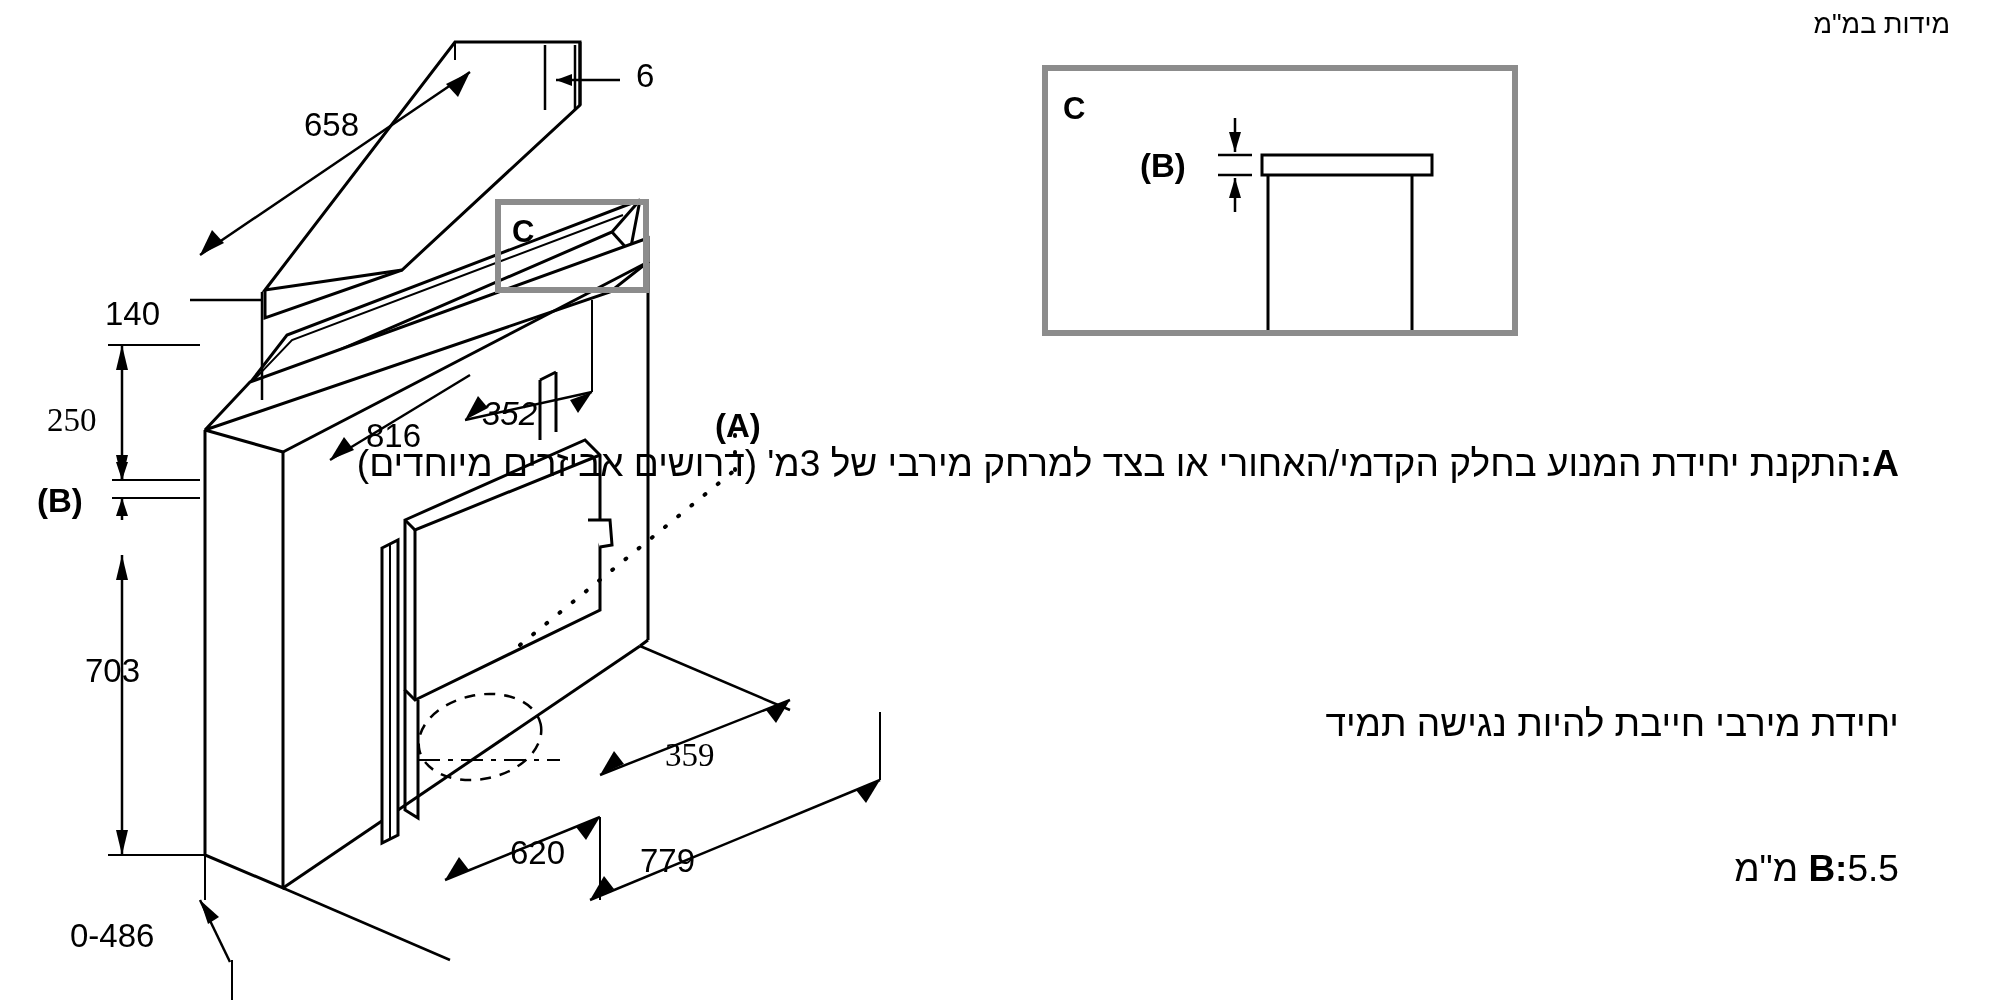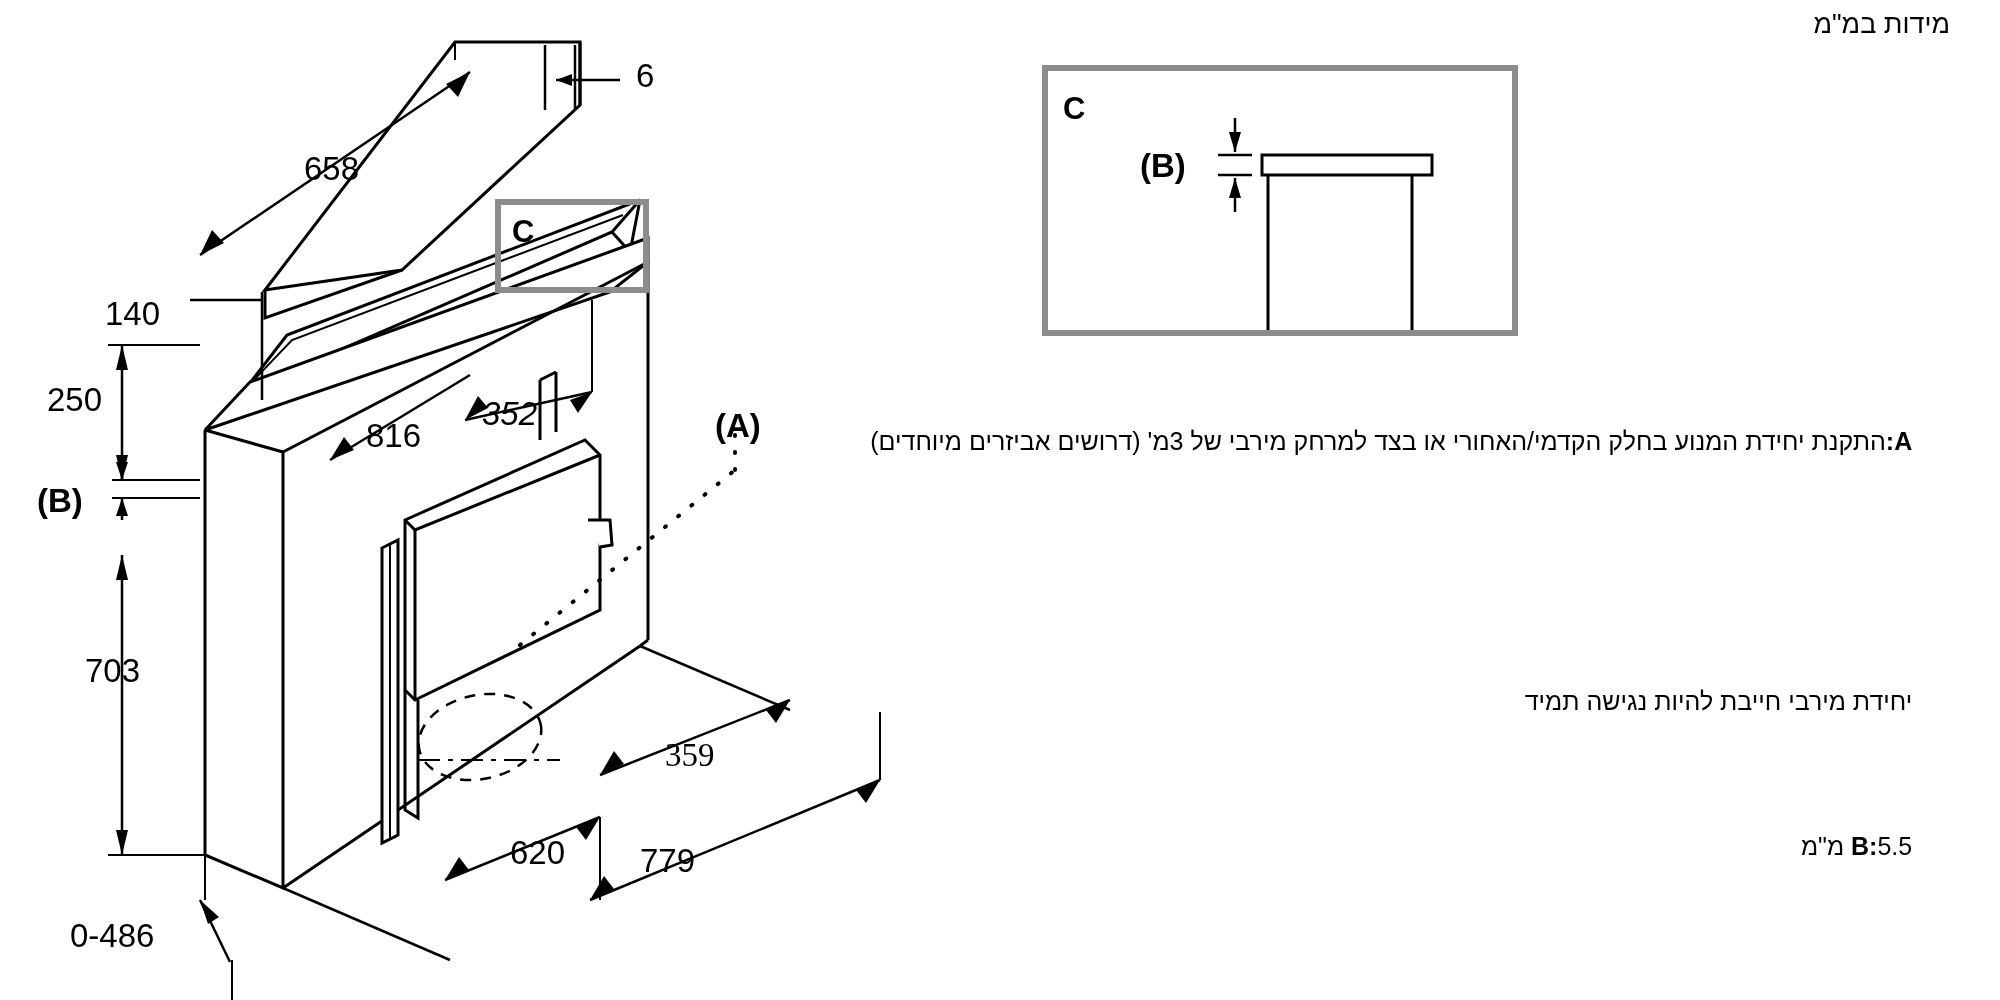--- a/index.html
+++ b/index.html
@@ -39,21 +39,21 @@
     font-size: 33px;
     font-weight: 400;
   }
   .dim-b {
     font-size: 33px;
     font-weight: bold;
   }
   .rtl {
     direction: rtl;
     text-align: right;
-    font-size: 25px;
+    font-size: 37px;
   }
   .rtl b { font-weight: bold; }
   .units {
     font-size: 27px;
     direction: rtl;
     text-align: right;
   }
   .detail-label {
     font-size: 31px;
     font-weight: bold;
@@ -198,23 +198,23 @@
         <path d="M1235,178 L1235,212" stroke="#000000" stroke-width="2.5"></path>
         <polygon points="1235,178 1229,198 1241,198" fill="#000000" stroke="none"></polygon>
         <path d="M1218,155 L1252,155" stroke="#000000" stroke-width="2.5"></path>
         <path d="M1218,175 L1252,175" stroke="#000000" stroke-width="2.5"></path>
       </g>
 
     </g>
   </svg>
 
   <div class="txt dim" style="left:636px; top:55px;">6</div>
-  <div class="txt dim" style="left:304px; top:104px;margin-top:44px;">658</div>
+  <div class="txt dim" style="left:304px; top:104px;">658</div>
   <div class="txt dim" style="left:105px; top:293px;text-align:right;">140</div>
-  <div class="txt dim" style="left:47px;  top:379px;">250</div>
+  <div class="txt dim" style="left:47px;  top:400px;font-family:Liberation Serif, serif;">250</div>
   <div class="txt dim" style="left:366px; top:415px;">816</div>
   <div class="txt dim" style="left:482px; top:393px;font-style:italic;">352</div>
   <div class="txt dim" style="left:85px;  top:650px;">703</div>
   <div class="txt dim" style="left:665px; top:735px;font-family:Liberation Serif, serif;">359</div>
   <div class="txt dim" style="left:510px; top:832px;">620</div>
   <div class="txt dim" style="left:640px; top:840px;">779</div>
   <div class="txt dim" style="left:70px;  top:915px;">0-486</div>
 
   <div class="txt dim-b" style="left:715px; top:405px;">(A)</div>
   <div class="txt dim-b" style="left:37px;  top:480px;">(B)</div>

